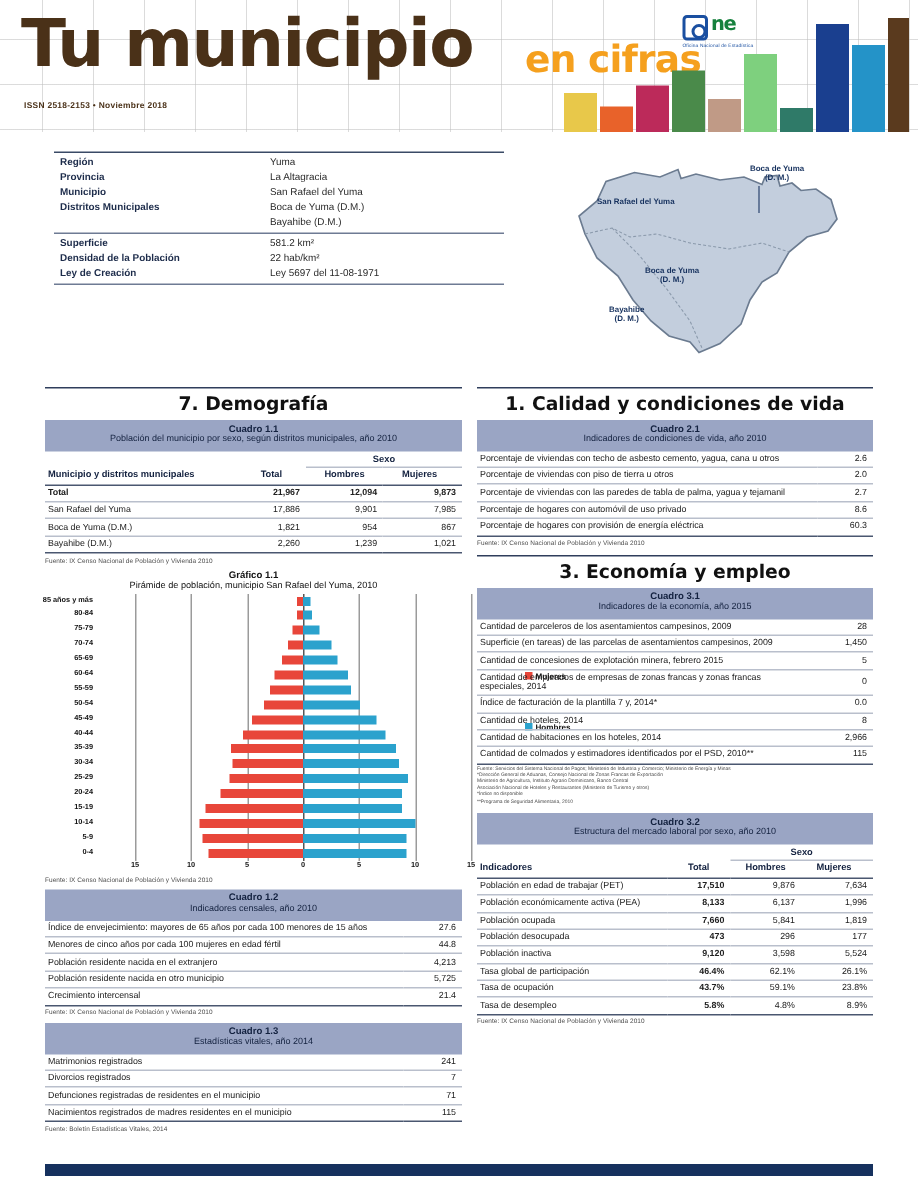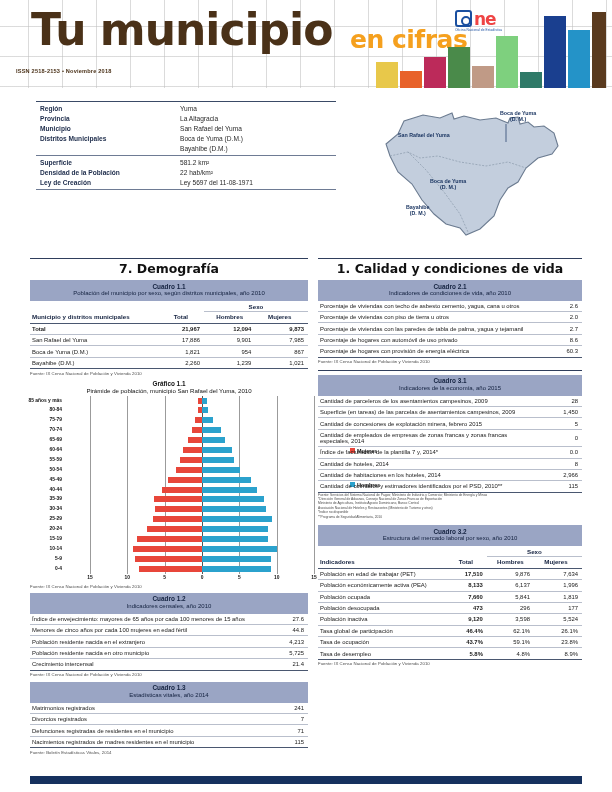--- a/index.html
+++ b/index.html
@@ -11,35 +11,35 @@
     overflow:hidden;
     position:relative;
   }
   
   .header{position:absolute;left:0;top:0;width:612px;height:88px;overflow:hidden;}
   .grid-bg{position:absolute;left:0;top:0;width:612px;height:88px;
     background-image:
       linear-gradient(to right, rgba(190,190,190,.55) 1px, transparent 1px),
       linear-gradient(to bottom, rgba(190,190,190,.55) 1px, transparent 1px);
     background-size:34px 30px;background-position:-6px -4px;}
-  .masthead{position:absolute;left:31px;top:8px;
+  .masthead{position:absolute;left:14px;top:8px;
     font-family:"DejaVu Sans", sans-serif;
     font-weight:bold;font-size:44px;line-height:44px;letter-spacing:-1px;
     color:#4a3118;}
   .masthead-2{position:absolute;left:350px;top:27px;
     font-family:"DejaVu Sans", sans-serif;
     font-weight:bold;font-size:25px;line-height:25px;color:#f5a01e;letter-spacing:-.5px;}
   .issn{position:absolute;left:16px;top:68px;font-size:5.6px;font-weight:bold;color:#4a3118;letter-spacing:.2px;}
   .logo-box{position:absolute;left:455px;top:10px;width:58px;height:22px;}
   .logo-o{position:absolute;left:0;top:0;width:17px;height:17px;border:2.4px solid #1a4fa0;border-radius:3px;
      box-sizing:border-box;}
   .logo-o:after{content:"";position:absolute;left:3.6px;top:3.6px;width:6.2px;height:6.2px;border-radius:50%;
      border:2px solid #1a4fa0;}
   .logo-ne{position:absolute;left:19px;top:-1px;font-family:"DejaVu Sans",sans-serif;font-weight:bold;
-     font-size:17px;color:#ef4444;letter-spacing:-1px;}
+     font-size:13px;color:#15803d;letter-spacing:-1px;}
   .logo-sub{position:absolute;left:0;top:18px;font-size:3.2px;color:#1a4fa0;letter-spacing:.1px;}
   .bars{position:absolute;left:376px;top:6px;width:230px;height:82px;}
   .bar{position:absolute;bottom:0;}
   
   .infotable{position:absolute;left:36px;top:100px;width:300px;font-size:6.6px;}
   .infotable .row{display:flex;padding:1.6px 0 1.6px 4px;}
   .infotable .lbl{width:140px;font-weight:bold;color:#1c2b4a;}
   .infotable .val{flex:1;color:#2a2a2a;}
   .infotable .hr{border-top:.8px solid #6e7b94;height:0;margin:1px 0;}
   .infotable .hr-top{border-top:1.1px solid #3a4a66;}
@@ -396,20 +396,21 @@
         </tr>
         <tr class="lineB">
           <td class="ind">Porcentaje de hogares con provisión de energía eléctrica</td>
           <td class="num" style="width: 14%;">60.3</td>
         </tr>
       </tbody>
   </table>
   <div class="src">Fuente: IX Censo Nacional de Población y Vivienda 2010</div>
 
   <div class="sec-rule" style="margin-top:6px;margin-bottom:2px;"></div>
+  <div class="sec-title">3. Economía y empleo</div>
 
   <table class="cuadro" style="margin-top:4px;">
     <tbody>
         <tr>
           <td colspan="2" class="cap">
       <div class="t1">Cuadro 3.1</div>
       <div class="t2">Indicadores de la economía, año 2015</div>
     </td>
         </tr>
     </tbody>

